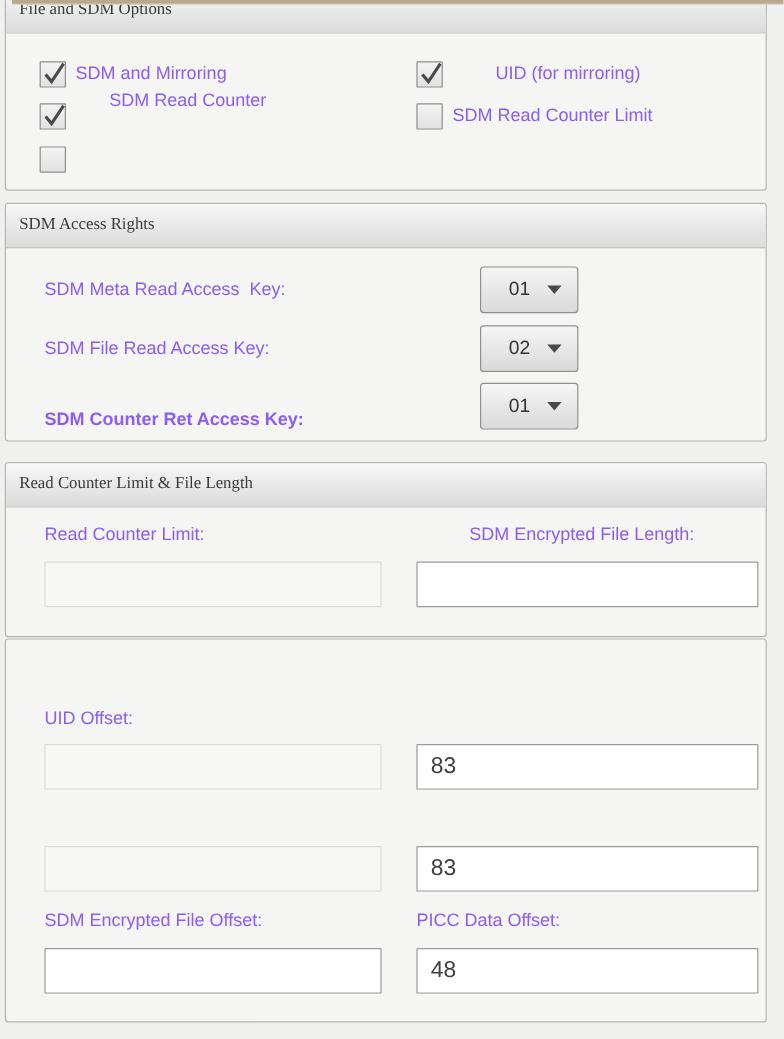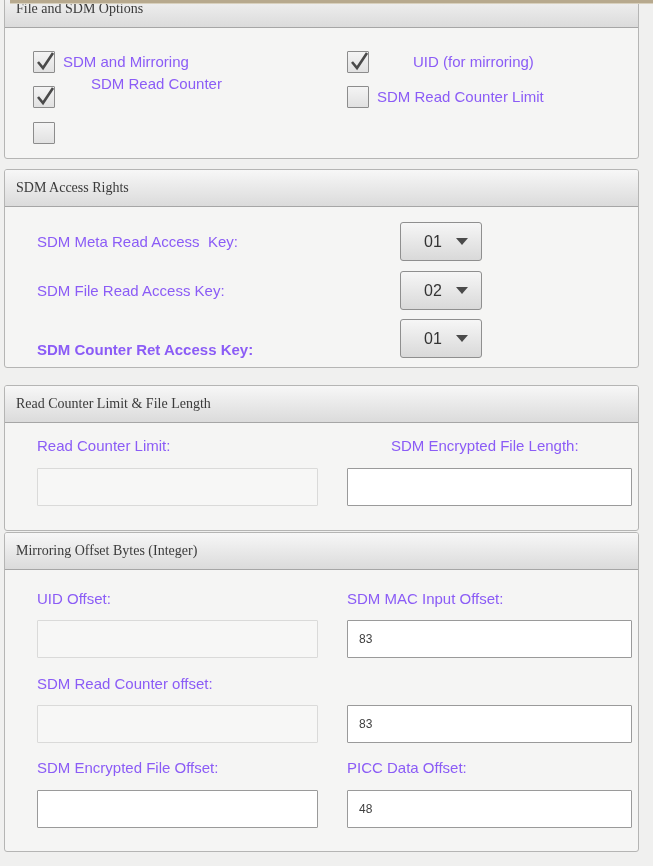--- a/index.html
+++ b/index.html
@@ -49,21 +49,21 @@
     margin-left:auto;margin-right:13px;
     width:0;height:0;
     border-left:6px solid transparent;border-right:6px solid transparent;
     border-top:7px solid #4a4a4a;
   }
   .field-input{
     position:absolute;height:38px;box-sizing:border-box;
     border:1px solid #dadad9;border-radius:1px;
     background:#f7f7f6;
     font-family:"Liberation Sans","DejaVu Sans",sans-serif;
-    font-size:12px;color:#3f3f3f;
+    font-size:19px;color:#3f3f3f;
     padding:0 0 0 11px;outline:none;
   }
   .field-input.enabled{background:#ffffff;border:1px solid #9a9a9a;}
   .row-label{line-height:20px;}
   .dd-label{line-height:39px;}
 </style>
 </head>
 <body>
 
 <div class="top-accent"></div>
@@ -134,31 +134,26 @@
   </div>
 
   <span class="label row-label" style="left:32px;top:50px;">Read Counter Limit:</span>
   <input class="field-input" style="left: 32px; top: 82px; width: 281px;" value="">
 
   <span class="label row-label" style="left:342px;top:50px;margin-left:44px;">SDM Encrypted File Length:</span>
   <input class="field-input enabled" style="left: 342px; top: 82px; width: 285px;" value="">
 </div>
 
 <div class="groupbox" style="top:532px;height:320px;">
-  <div class="groupbox-header">
-    <span class="groupbox-title">Mirroring Offset Bytes (Integer)</span>
-  </div>
 
   <span class="label row-label" style="left:32px;top:56px;text-align:center;">UID Offset:</span>
   <input class="field-input" style="left: 32px; top: 87px; width: 281px;" value="">
 
-  <span class="label row-label" style="left:342px;top:56px;">SDM MAC Input Offset:</span>
   <input class="field-input enabled" style="left: 342px; top: 87px; width: 285px;" value="83">
 
-  <span class="label row-label" style="left:32px;top:141px;">SDM Read Counter offset:</span>
   <input class="field-input" style="left: 32px; top: 172px; width: 281px;" value="">
 
   <input class="field-input enabled" style="left: 342px; top: 172px; width: 285px;" value="83">
 
   <span class="label row-label" style="left:32px;top:225px;">SDM Encrypted File Offset:</span>
   <input class="field-input enabled" style="left: 32px; top: 257px; width: 281px;" value="">
 
   <span class="label row-label" style="left:342px;top:225px;">PICC Data Offset:</span>
   <input class="field-input enabled" style="left: 342px; top: 257px; width: 285px;" value="48">
 </div>

